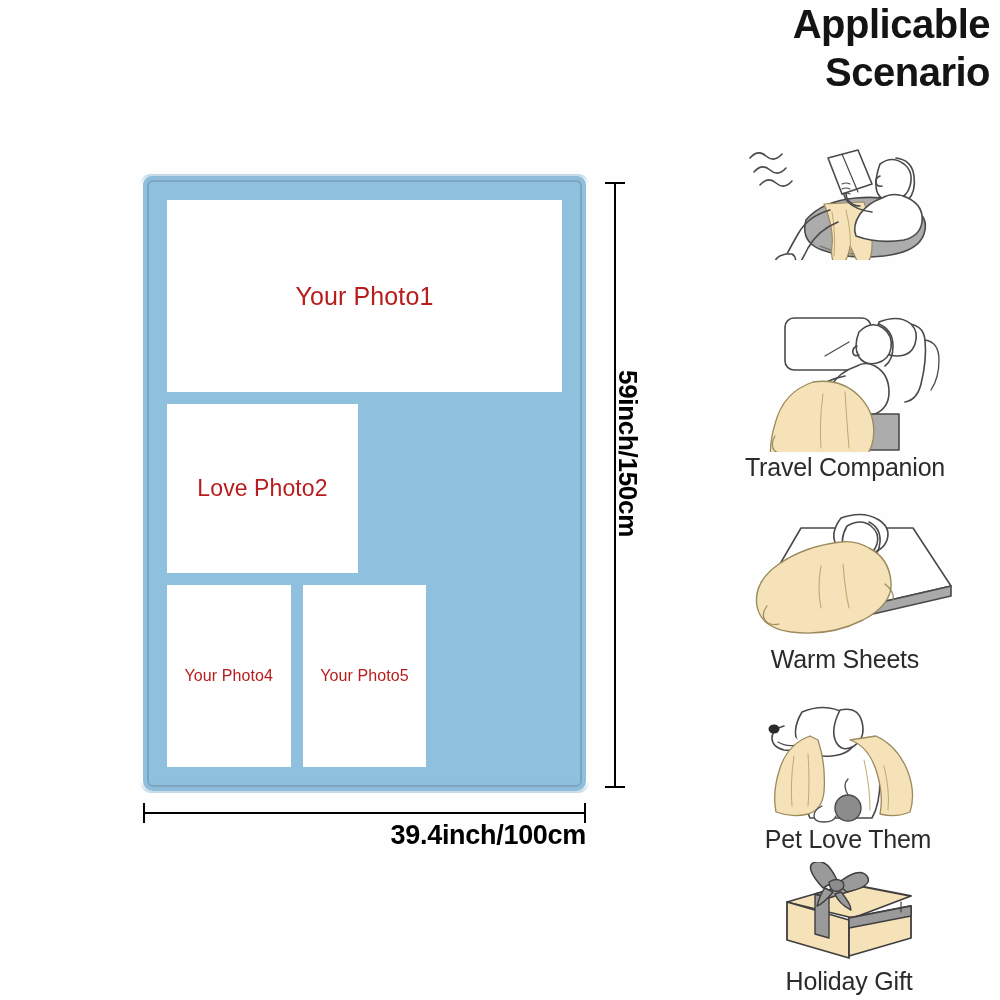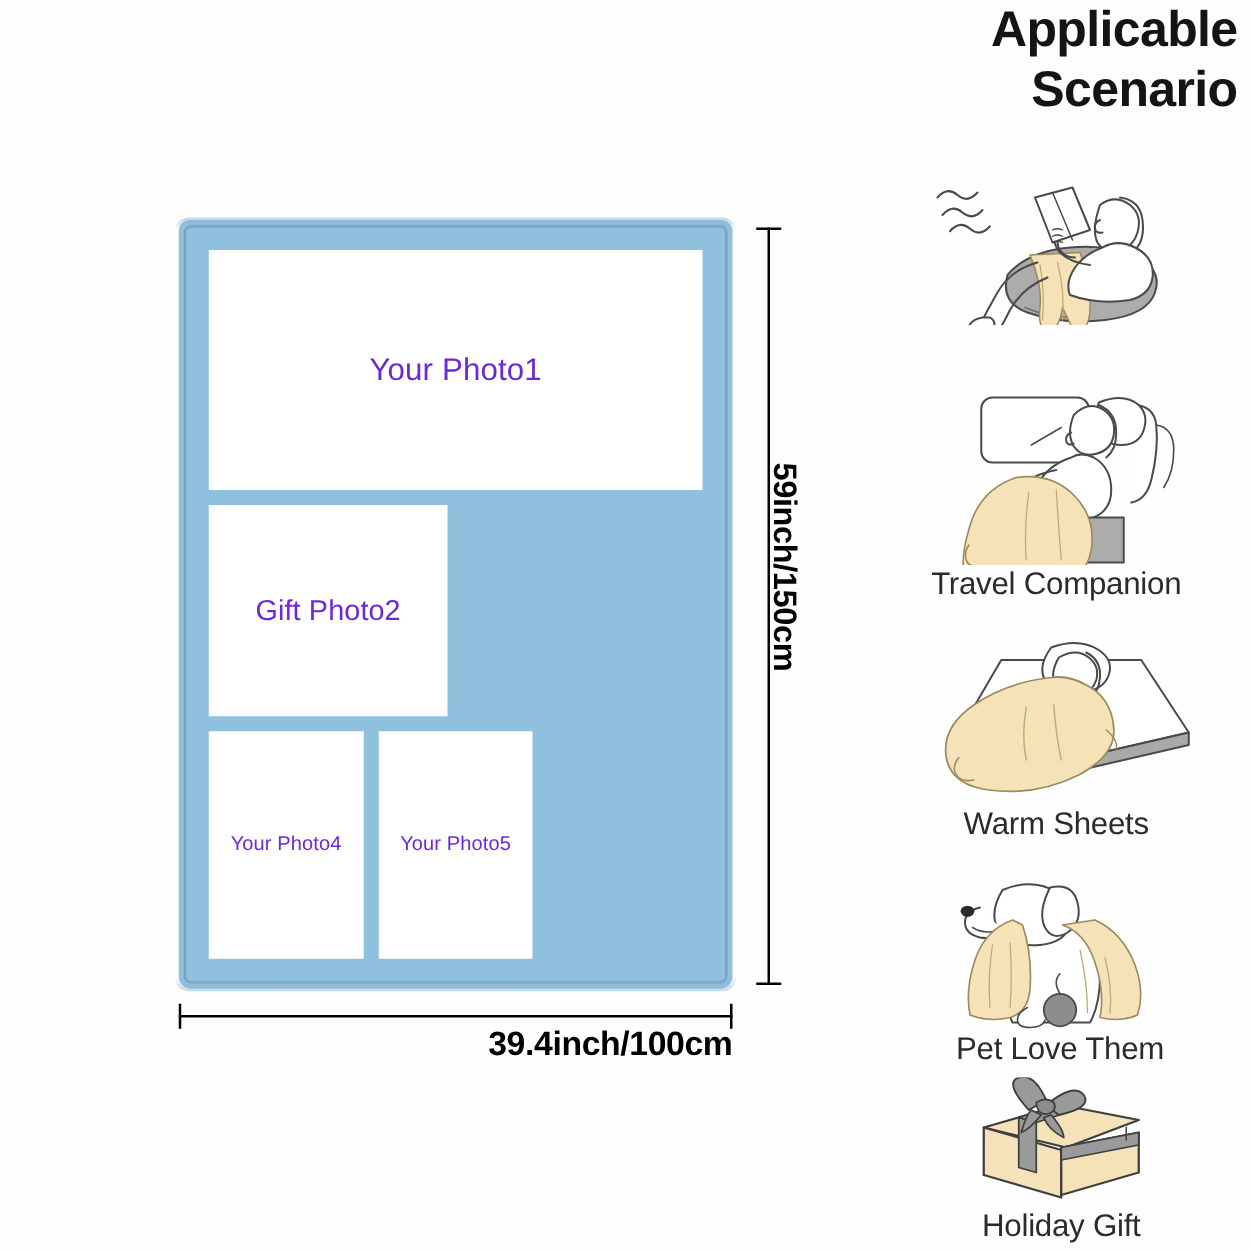--- a/index.html
+++ b/index.html
@@ -61,21 +61,21 @@
     grid-template-columns: 197fr 198fr;
     grid-template-rows: 201fr 176fr 190fr;
     gap: 12px;
     z-index: 3;
   }
   .photo-cell {
     background: #ffffff;
     display: flex;
     align-items: center;
     justify-content: center;
-    color: #6d28d9;
+    color: #b91c1c;
     letter-spacing: 0.1px;
   }
   #cell-1 { grid-column: 1 / span 2; grid-row: 1; font-size: 25px; }
   #cell-2 { grid-column: 1; grid-row: 2; font-size: 23px; }
   #cell-3 { grid-column: 2; grid-row: 2; font-size: 23px; }
 
   
   #bottom-row {
     grid-column: 1 / span 2;
     grid-row: 3;
@@ -173,21 +173,21 @@
   <div id="blanket-section">
 
     <div id="blanket">
       <div id="photo-grid">
 
         <div class="photo-cell" id="cell-1">
           <span>Your Photo1</span>
         </div>
 
         <div class="photo-cell" id="cell-2">
-          <span>Gift Photo2</span>
+          <span>Love Photo2</span>
         </div>
 
 
         <div id="bottom-row">
           <div class="photo-cell">
             <span>Your Photo4</span>
           </div>
           <div class="photo-cell">
             <span>Your Photo5</span>
           </div>

